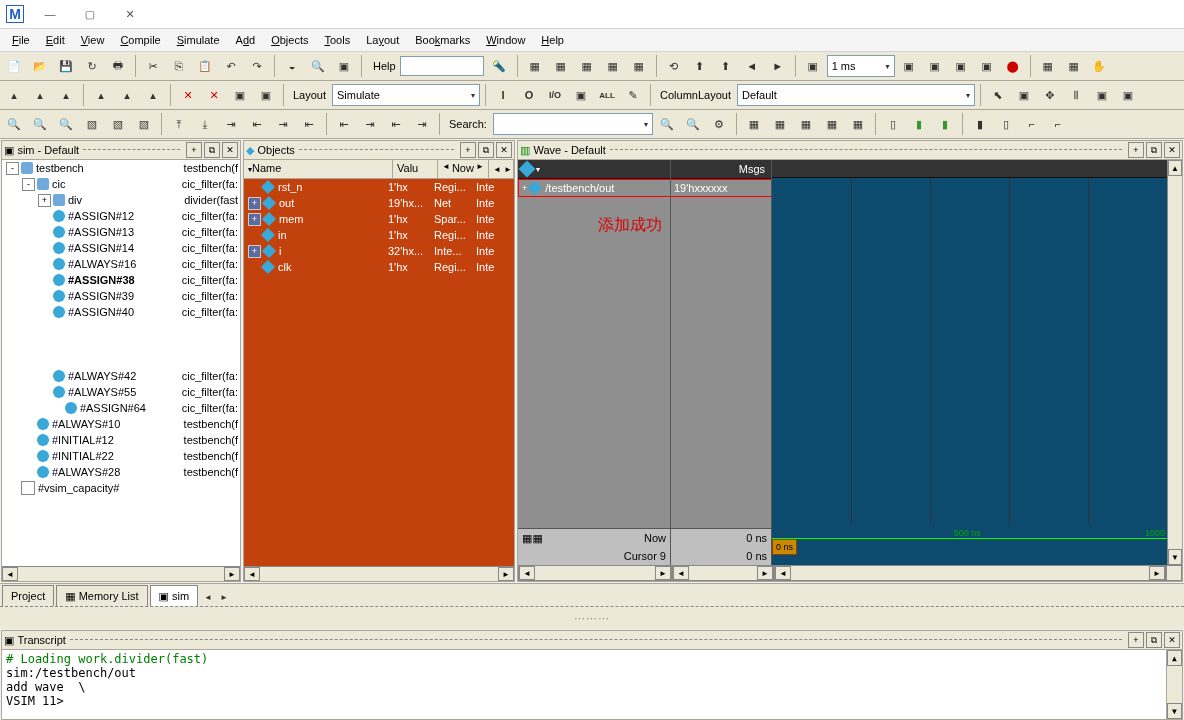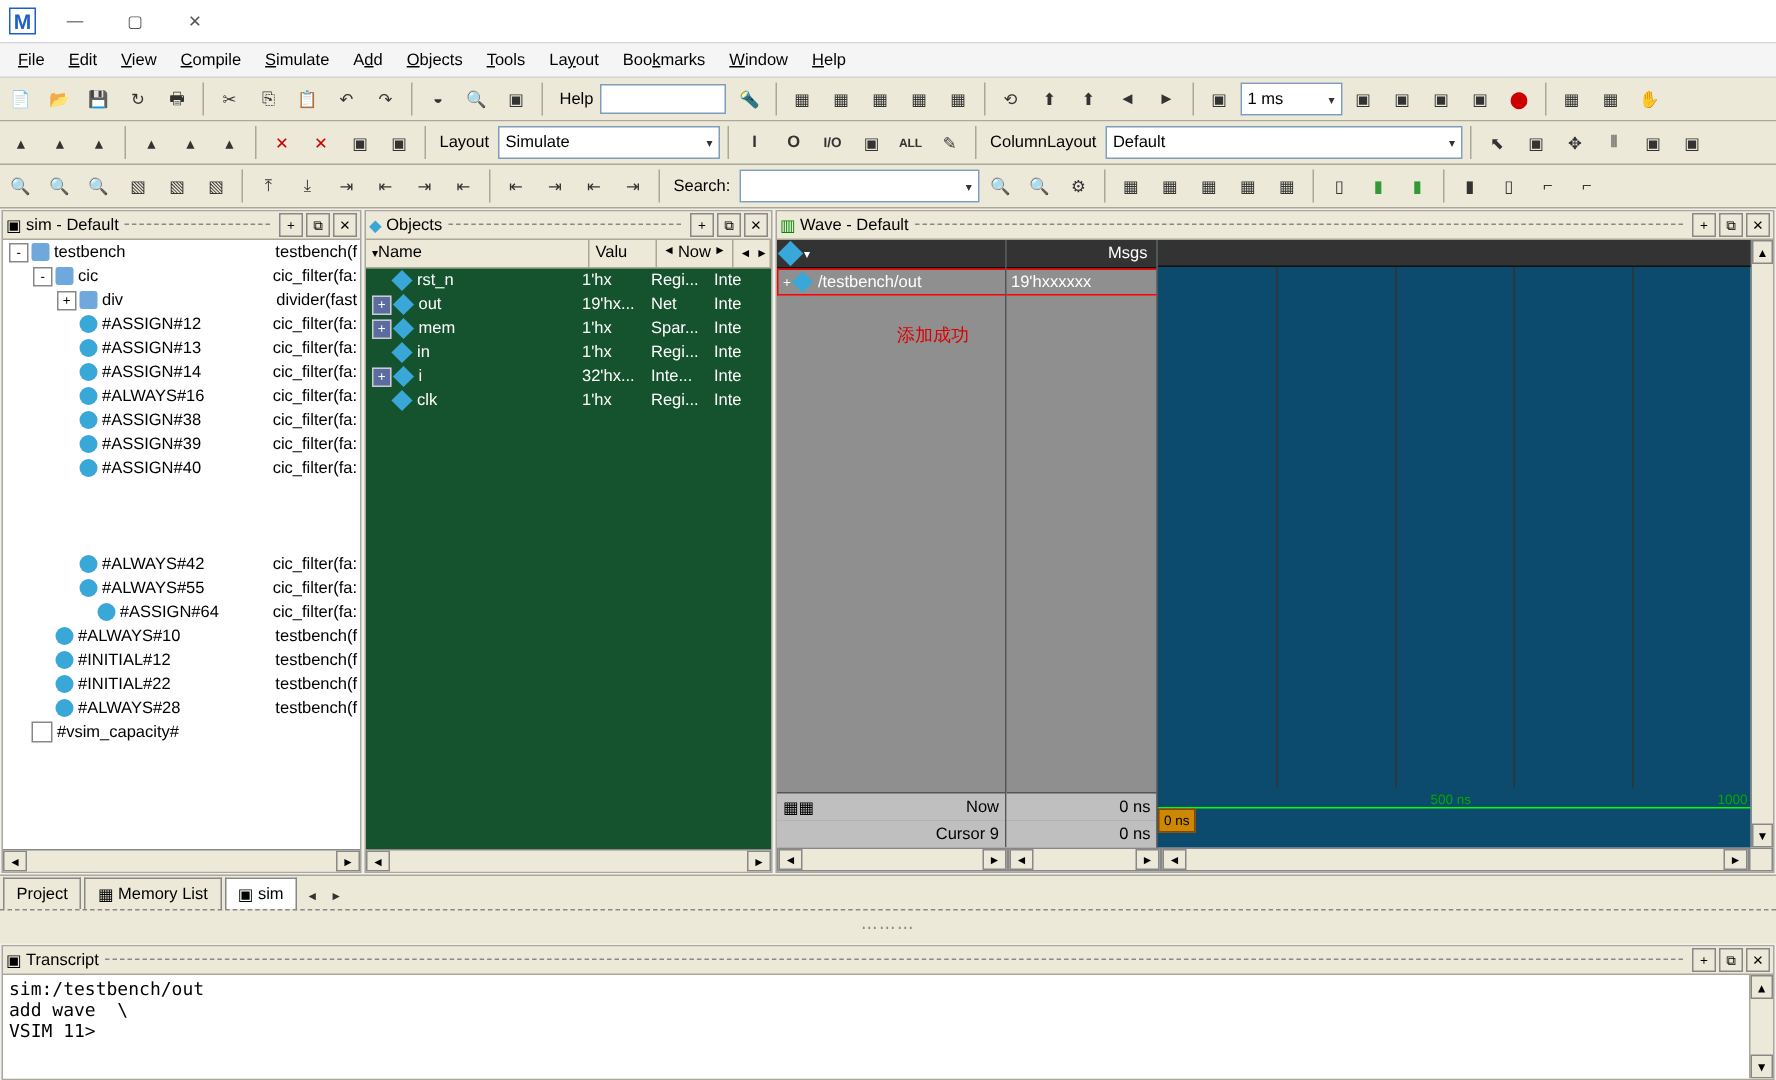--- a/index.html
+++ b/index.html
@@ -30,21 +30,21 @@
 .simtree{flex:1;background:#fff;overflow:auto;font-size:11px}
 .treenode{display:flex;align-items:center;height:16px;white-space:nowrap}
 .treenode .exp{width:11px;height:11px;border:1px solid #888;display:inline-flex;align-items:center;justify-content:center;font-size:9px;line-height:1;margin-right:2px;background:#fff}
 .treenode .icon{width:12px;height:12px;border-radius:50%;background:#39a7d8;margin-right:3px;display:inline-block;flex-shrink:0}
 .treenode .icon.box{border-radius:2px;background:#6fa8dc}
 .treenode .label{overflow:hidden;text-overflow:ellipsis}
 .treenode .du{margin-left:auto;color:#000;padding-right:2px}
 .simtab{height:18px;border:1px solid #888;border-bottom:none;padding:1px 8px;margin-left:2px;background:#ece9d8;display:flex;align-items:center;gap:3px;font-size:11px}
 .simtab.active{background:#fff}
 .objpanel{width:270px}
-.objlist{flex:1;background:#14532d;color:#fff;overflow:hidden;display:flex;flex-direction:column}
+.objlist{flex:1;background:#c2410c;color:#fff;overflow:hidden;display:flex;flex-direction:column}
 .objrow{display:flex;height:16px;align-items:center;font-size:11px}
 .objrow .c1{width:140px;display:flex;align-items:center;padding-left:4px}
 .objrow .c2{width:46px;overflow:hidden;white-space:nowrap}
 .objrow .c3{width:42px;overflow:hidden;white-space:nowrap}
 .objrow .c4{flex:1;overflow:hidden;white-space:nowrap}
 .objrow .exp{width:11px;height:11px;border:1px solid #ccc;display:inline-flex;align-items:center;justify-content:center;font-size:9px;line-height:1;margin-right:3px;background:#5a6ca0;color:#fff}
 .objrow .dia{width:10px;height:10px;background:#39a7d8;transform:rotate(45deg);margin-right:5px;flex-shrink:0}
 .objscroll{height:14px;background:#ece9d8;border-top:1px solid #888;display:flex;align-items:center}
 .objscroll .track{flex:1;height:12px;background:#ece9d8}
 .objscroll .arrbtn{width:14px;height:12px;border:1px solid #888;background:#ece9d8;display:flex;align-items:center;justify-content:center;font-size:8px}
@@ -57,21 +57,21 @@
 .sigrow{height:18px;display:flex;align-items:center;font-size:11px;color:#fff;padding:0 3px;border:1px solid red;box-sizing:border-box;border-right:none}
 .sigrow2{border-left:none}
 .nowrow{height:18px;background:#bfbfbf;color:#000;display:flex;align-items:center;font-size:11px;padding:0 4px;border-top:1px solid #555}
 .nowrow .r{margin-left:auto}
 .cursorrow{height:18px;background:#bfbfbf;color:#000;display:flex;align-items:center;font-size:11px;padding:0 4px}
 .cursorrow .r{margin-left:auto}
 .timeruler{position:absolute;bottom:26px;left:0;right:0;height:14px;border-bottom:1px solid #0f0;font-size:9px;color:#0a0}
 .timetick{position:absolute;bottom:0}
 .cursorline{position:absolute;bottom:10px;left:0;height:14px;background:#cc8800;color:#000;font-size:9px;padding:0 3px;display:flex;align-items:center;border:1px solid #884400}
 .grid{position:absolute;top:18px;bottom:40px;width:1px;background:#333}
-.redtext{position:absolute;color:#d00;font-size:12px}
+.redtext{position:absolute;color:#d00;font-size:16px}
 .wavescrolls{height:16px;display:flex}
 .wavescrolls .sc{border:1px solid #888;background:#ece9d8;display:flex;align-items:center}
 .wavescrolls .arrbtn{width:14px;height:12px;display:flex;align-items:center;justify-content:center;font-size:8px;border:1px solid #888}
 .wavescrolls .tr{flex:1;height:12px}
 .botrow{height:22px;background:#ece9d8;display:flex;align-items:center;border-top:1px dashed #888;justify-content:center}
 .botrow .dots{color:#888;letter-spacing:1px}
 .transcript{display:flex;flex-direction:column;border:1px solid #aca899;margin:1px;height:88px}
 .transbody{flex:1;background:#fff;font-family:Consolas,monospace;font-size:12px;padding:2px 4px;overflow:hidden;position:relative}
 .transbody .line{white-space:pre}
 .green{color:#008000}
@@ -294,21 +294,21 @@
         </div>
         <div class="treenode" style="padding-left: 36px;">
           <span style="width: 15px; display: inline-block;"></span>
           <span class="icon"></span>
           <span class="label" style="width: 110px;">#ALWAYS#16</span>
           <span class="du">cic_filter(fa:</span>
         </div>
         <div class="treenode" style="padding-left: 36px;">
           <span style="width: 15px; display: inline-block;"></span>
           <span class="icon"></span>
-          <span class="label" style="width: 110px;">#ASSIGN#38</span>
+          <span class="label" style="width: 110px; font-weight: bold;">#ASSIGN#38</span>
           <span class="du">cic_filter(fa:</span>
         </div>
         <div class="treenode" style="padding-left: 36px;">
           <span style="width: 15px; display: inline-block;"></span>
           <span class="icon"></span>
           <span class="label" style="width: 110px;">#ASSIGN#39</span>
           <span class="du">cic_filter(fa:</span>
         </div>
         <div class="treenode" style="padding-left: 36px;">
           <span style="width: 15px; display: inline-block;"></span>
@@ -574,20 +574,21 @@
     <span class="ptitle">
         <span>▣</span>
         <span>Transcript</span>
       </span>
     <span class="dotline"></span>
     <span class="hbtn">+</span>
     <span class="hbtn">⧉</span>
     <span class="hbtn">✕</span>
   </div>
   <div class="transbody" id="transbody">
+    <div class="line green"># Loading work.divider(fast)</div>
       <div class="line ">sim:/testbench/out</div>
       <div class="line ">add wave  \</div>
       <div class="line "></div>
       <div class="line ">VSIM 11&gt;</div>
       <div class="vscrollbar">
       <div class="arr">▲</div>
         <div class="tr"></div>
         <div class="arr">▼</div>
     </div>
   </div>

